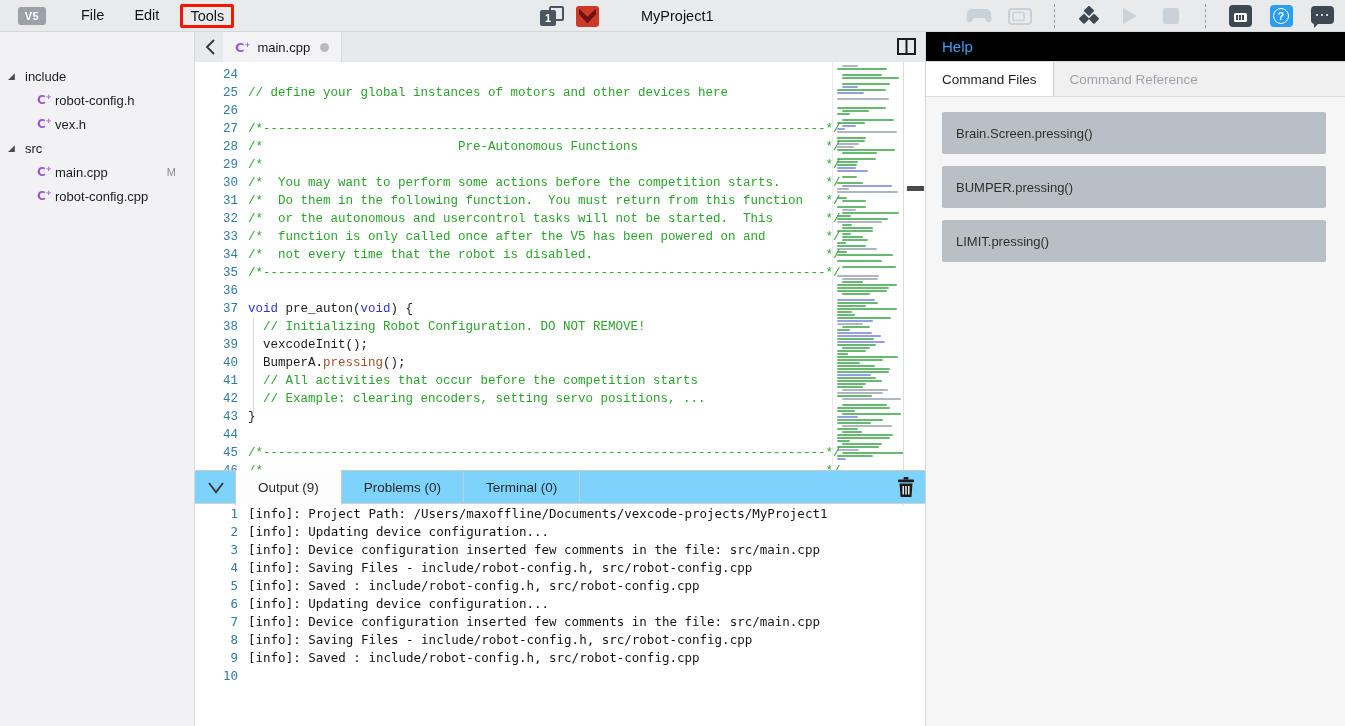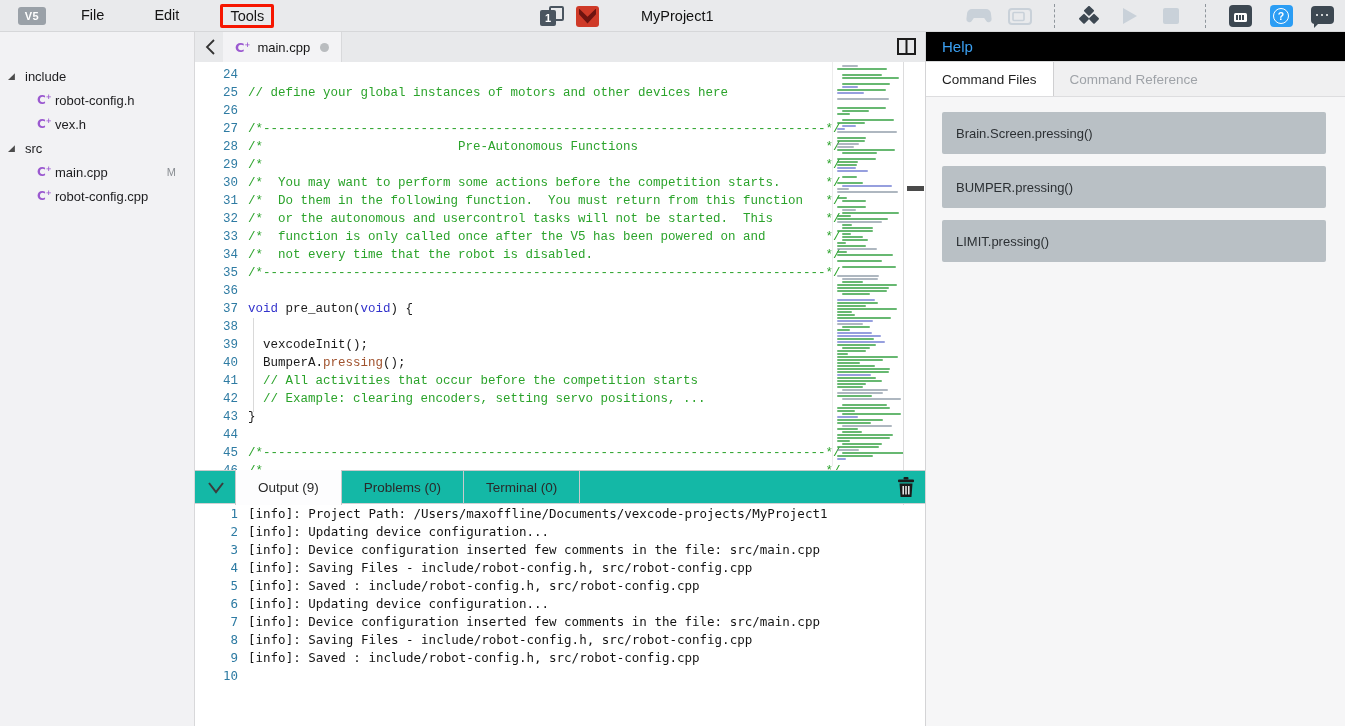--- a/index.html
+++ b/index.html
@@ -9,21 +9,21 @@
     font-family:"Liberation Sans", sans-serif; color:#1c1c1e;
     -webkit-font-smoothing: antialiased;
   }
   .abs { position:absolute; }
 
   
   .menubar { left:0; top:0; width:1345px; height:32px; background:#e9eaec;
              border-bottom:1px solid #d6d7d9; display:flex; align-items:center; }
   .logo { margin-left:18px; width:28px; height:18px; background:#9aa1a8; border-radius:3px;
           color:#fff; font-weight:bold; font-size:11px; display:flex; align-items:center; justify-content:center; letter-spacing:0.5px;}
-  .menus { display:flex; margin-left:20px;gap:20px; }
+  .menus { display:flex; margin-left:20px; }
   .menu-item { font-size:14.5px; color:#151515; padding:3px 9px; margin:0 6px; }
   .menu-item.highlight { border:3px solid #f61600; border-radius:2px; padding:1px 7px; }
 
   .center-group { position:absolute; left:540px; top:0; height:32px; display:flex; align-items:center; }
   .slot-icon { position:relative; width:24px; height:22px; }
   .slot-back { position:absolute; right:0; top:1px; width:15px; height:15px; border:2px solid #4a5560; border-radius:2px; background:transparent;}
   .slot-front { position:absolute; left:0; bottom:1px; width:16px; height:16px; background:#4a5560; border-radius:2px;
                 color:#fff; font-size:11px; font-weight:bold; display:flex; align-items:center; justify-content:center;}
   .brain-icon { margin-left:12px; width:23px; height:21px; background:#cf3a28; border-radius:3px; position:relative; }
   .brain-icon::after { content:""; position:absolute; left:3px; top:3px; width:17px; height:15px; background:#6e1410;
@@ -78,21 +78,21 @@
   .seg-p { color:#1b1b1b; }
   .indent-guide { position:absolute; left:57.5px; top:256px; width:1px; height:94px; background:#d9d9d9; }
 
   .minimap { position:absolute; left:637px; top:0; width:68px; height:404px; border-left:1px solid #ececec; padding:3px 0 0 3px; }
   .minimap .mrow { height:2px; margin-bottom:1px; border-radius:1px; }
 
   .vstrip { left:903px; top:62px; width:22px; height:664px; background:#fff; border-left:1px solid #dcdcdd; }
   .vdash { position:absolute; left:907px; width:17px; height:5px; background:#4a4a4a; }
 
   
-  .bottombar { left:195px; top:470px; width:730px; height:34px; background:#14b8a6; border-top:1px solid #c9cacc;
+  .bottombar { left:195px; top:470px; width:730px; height:34px; background:#7dd3fc; border-top:1px solid #c9cacc;
                border-bottom:1px solid #d0d1d3; display:flex; align-items:center; z-index:2; }
   .collapse-btn { margin-left:10px; width:22px; height:22px; display:flex; align-items:center; justify-content:center; }
   .btab { height:34px; display:flex; align-items:center; padding:0 22px; font-size:13.5px; color:#2a2a2a;
           border-right:1px solid #c9cacc; }
   .btab:first-of-type { border-left:1px solid #c9cacc; }
   .btab.active { background:#fdfdfe; height:35px; margin-bottom:-1px; }
   .trash-btn { position:absolute; right:10px; top:6px; }
 
   .output { left:195px; top:505px; width:730px; height:221px; background:#fff; overflow:hidden;
             font-family:"DejaVu Sans Mono", monospace; font-size:12.5px; line-height:18px; }
@@ -244,21 +244,21 @@
       <div class="cline"><span class="ln">28</span><span class="ctext"><span class="seg-c">/*                          Pre-Autonomous Functions                         */</span></span></div>
       <div class="cline"><span class="ln">29</span><span class="ctext"><span class="seg-c">/*                                                                           */</span></span></div>
       <div class="cline"><span class="ln">30</span><span class="ctext"><span class="seg-c">/*  You may want to perform some actions before the competition starts.      */</span></span></div>
       <div class="cline"><span class="ln">31</span><span class="ctext"><span class="seg-c">/*  Do them in the following function.  You must return from this function   */</span></span></div>
       <div class="cline"><span class="ln">32</span><span class="ctext"><span class="seg-c">/*  or the autonomous and usercontrol tasks will not be started.  This       */</span></span></div>
       <div class="cline"><span class="ln">33</span><span class="ctext"><span class="seg-c">/*  function is only called once after the V5 has been powered on and        */</span></span></div>
       <div class="cline"><span class="ln">34</span><span class="ctext"><span class="seg-c">/*  not every time that the robot is disabled.                               */</span></span></div>
       <div class="cline"><span class="ln">35</span><span class="ctext"><span class="seg-c">/*---------------------------------------------------------------------------*/</span></span></div>
       <div class="cline"><span class="ln">36</span><span class="ctext"></span></div>
       <div class="cline"><span class="ln">37</span><span class="ctext"><span class="seg-k">void</span><span class="seg-p"> pre_auton(</span><span class="seg-k">void</span><span class="seg-p">) {</span></span></div>
-      <div class="cline"><span class="ln">38</span></div>
+      <div class="cline"><span class="ln">38</span><span class="ctext"><span class="seg-p">  </span><span class="seg-c">// Initializing Robot Configuration. DO NOT REMOVE!</span></span></div>
       <div class="cline"><span class="ln">39</span><span class="ctext"><span class="seg-p">  vexcodeInit();</span></span></div>
       <div class="cline"><span class="ln">40</span><span class="ctext"><span class="seg-p">  BumperA.</span><span class="seg-m">pressing</span><span class="seg-p">();</span></span></div>
       <div class="cline"><span class="ln">41</span><span class="ctext"><span class="seg-p">  </span><span class="seg-c">// All activities that occur before the competition starts</span></span></div>
       <div class="cline"><span class="ln">42</span><span class="ctext"><span class="seg-p">  </span><span class="seg-c">// Example: clearing encoders, setting servo positions, ...</span></span></div>
       <div class="cline"><span class="ln">43</span><span class="ctext"><span class="seg-p">}</span></span></div>
       <div class="cline"><span class="ln">44</span><span class="ctext"></span></div>
       <div class="cline"><span class="ln">45</span><span class="ctext"><span class="seg-c">/*---------------------------------------------------------------------------*/</span></span></div>
       <div class="cline"><span class="ln">46</span><span class="ctext"><span class="seg-c">/*                                                                           */</span></span></div>
     </div>
   <div class="indent-guide"></div>

